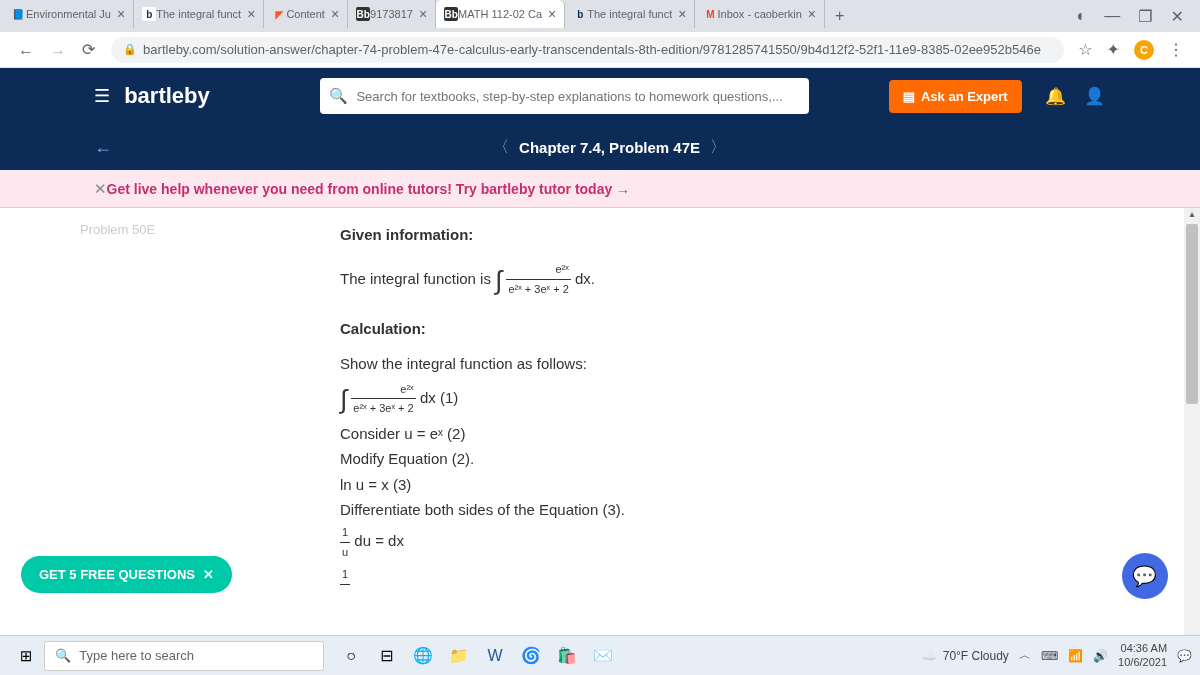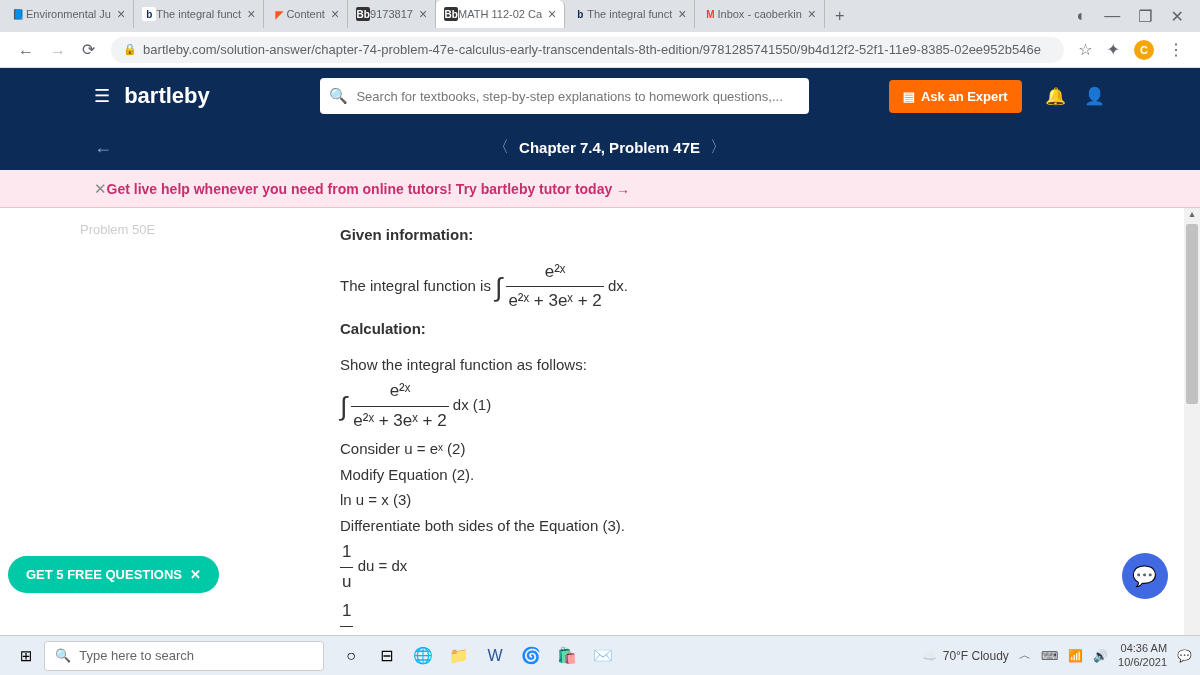--- a/index.html
+++ b/index.html
@@ -33,28 +33,28 @@
 .bc-arrow{color:#8aa4d4;font-size:16px}
 .pink-bar{height:38px;background:#fde8f0;display:flex;align-items:center;padding-left:94px;border-bottom:1px solid #e8c5d6}
 .pink-x{color:#888;font-size:15px}
 .pink-text{color:#c72e6c;font-size:14px;font-weight:700}
 .content-area{display:flex;height:441px;position:relative}
 .sidebar{width:310px;padding:14px 0 0 80px}
 .problem-label{font-size:13px;color:#ccc}
 .main-col{flex:1;padding:14px 30px;color:#333;font-family:Georgia,serif;font-size:15px;line-height:1.7;overflow:hidden}
 .section-h{font-weight:bold;margin-bottom:10px}
 .math-line{margin:0 0}
-.frac{display:inline-block;text-align:center;vertical-align:middle;font-size:17px}
+.frac{display:inline-block;text-align:right;vertical-align:middle;font-size:11px}
 .frac-top{display:block;border-bottom:1px solid #333;padding:0 2px}
 .frac-bot{display:block;padding:0 2px}
 .integral{font-size:26px;vertical-align:middle;font-style:italic}
 .scroll-track{position:absolute;right:0;top:0;bottom:0;width:16px;background:#f1f1f1}
 .scroll-thumb{position:absolute;right:2px;width:12px;background:#c1c1c1;border-radius:2px}
 .scroll-arrow{position:absolute;right:0;width:16px;height:16px;font-size:10px;text-align:center;color:#666}
-.cta-btn{position:absolute;left:8px;bottom:82px;background:#00c9a7;color:#fff;padding:11px 18px;border-radius:22px;font-size:13px;font-weight:bold;display:flex;gap:8px}
+.cta-btn{position:absolute;left:21px;bottom:82px;background:#00c9a7;color:#fff;padding:11px 18px;border-radius:22px;font-size:13px;font-weight:bold;display:flex;gap:8px}
 .chat-fab{position:absolute;right:32px;bottom:76px;width:46px;height:46px;border-radius:50%;background:#4169e1;display:flex;align-items:center;justify-content:center;color:#fff;font-size:20px}
 .taskbar{position:absolute;bottom:0;left:0;right:0;height:40px;background:#e8eef5;display:flex;align-items:center;padding:0 8px;border-top:1px solid #ccc}
 .win-btn{width:36px;text-align:center;font-size:15px}
 .search-tb{display:flex;align-items:center;background:#fff;border:1px solid #ccc;border-radius:3px;height:30px;width:280px;padding:0 10px;font-size:13px;color:#666}
 .search-tb-icon{margin-right:8px}
 .tb-icons{display:flex;gap:6px;margin-left:12px;align-items:center}
 .tb-icon{width:30px;height:30px;display:flex;align-items:center;justify-content:center;font-size:16px}
 .tray{margin-left:auto;display:flex;align-items:center;gap:10px;font-size:12px;color:#444}
 .weather{display:flex;align-items:center;gap:5px}
 .clock{text-align:right;font-size:11px;line-height:1.2}
@@ -162,21 +162,21 @@
     <div class="problem-label">Problem 50E</div>
   </div>
   <div class="main-col">
     <div class="section-h">Given information:</div>
     <div class="math-line">
       <span>The integral function is </span>
       <span class="integral">∫</span>
       <span class="frac"><span class="frac-top">e²ˣ</span><span class="frac-bot">e²ˣ + 3eˣ + 2</span></span>
       <span>dx.</span>
     </div>
-    <div class="section-h" style="">Calculation:</div>
+    <div class="section-h" style="margin-top:14px">Calculation:</div>
     <div class="math-line">Show the integral function as follows:</div>
     <div class="math-line">
       <span class="integral">∫</span>
       <span class="frac"><span class="frac-top">e²ˣ</span><span class="frac-bot">e²ˣ + 3eˣ + 2</span></span>
       <span>dx (1)</span>
     </div>
     <div class="math-line">Consider u = eˣ (2)</div>
     <div class="math-line">Modify Equation (2).</div>
     <div class="math-line">ln u = x (3)</div>
     <div class="math-line">Differentiate both sides of the Equation (3).</div>

